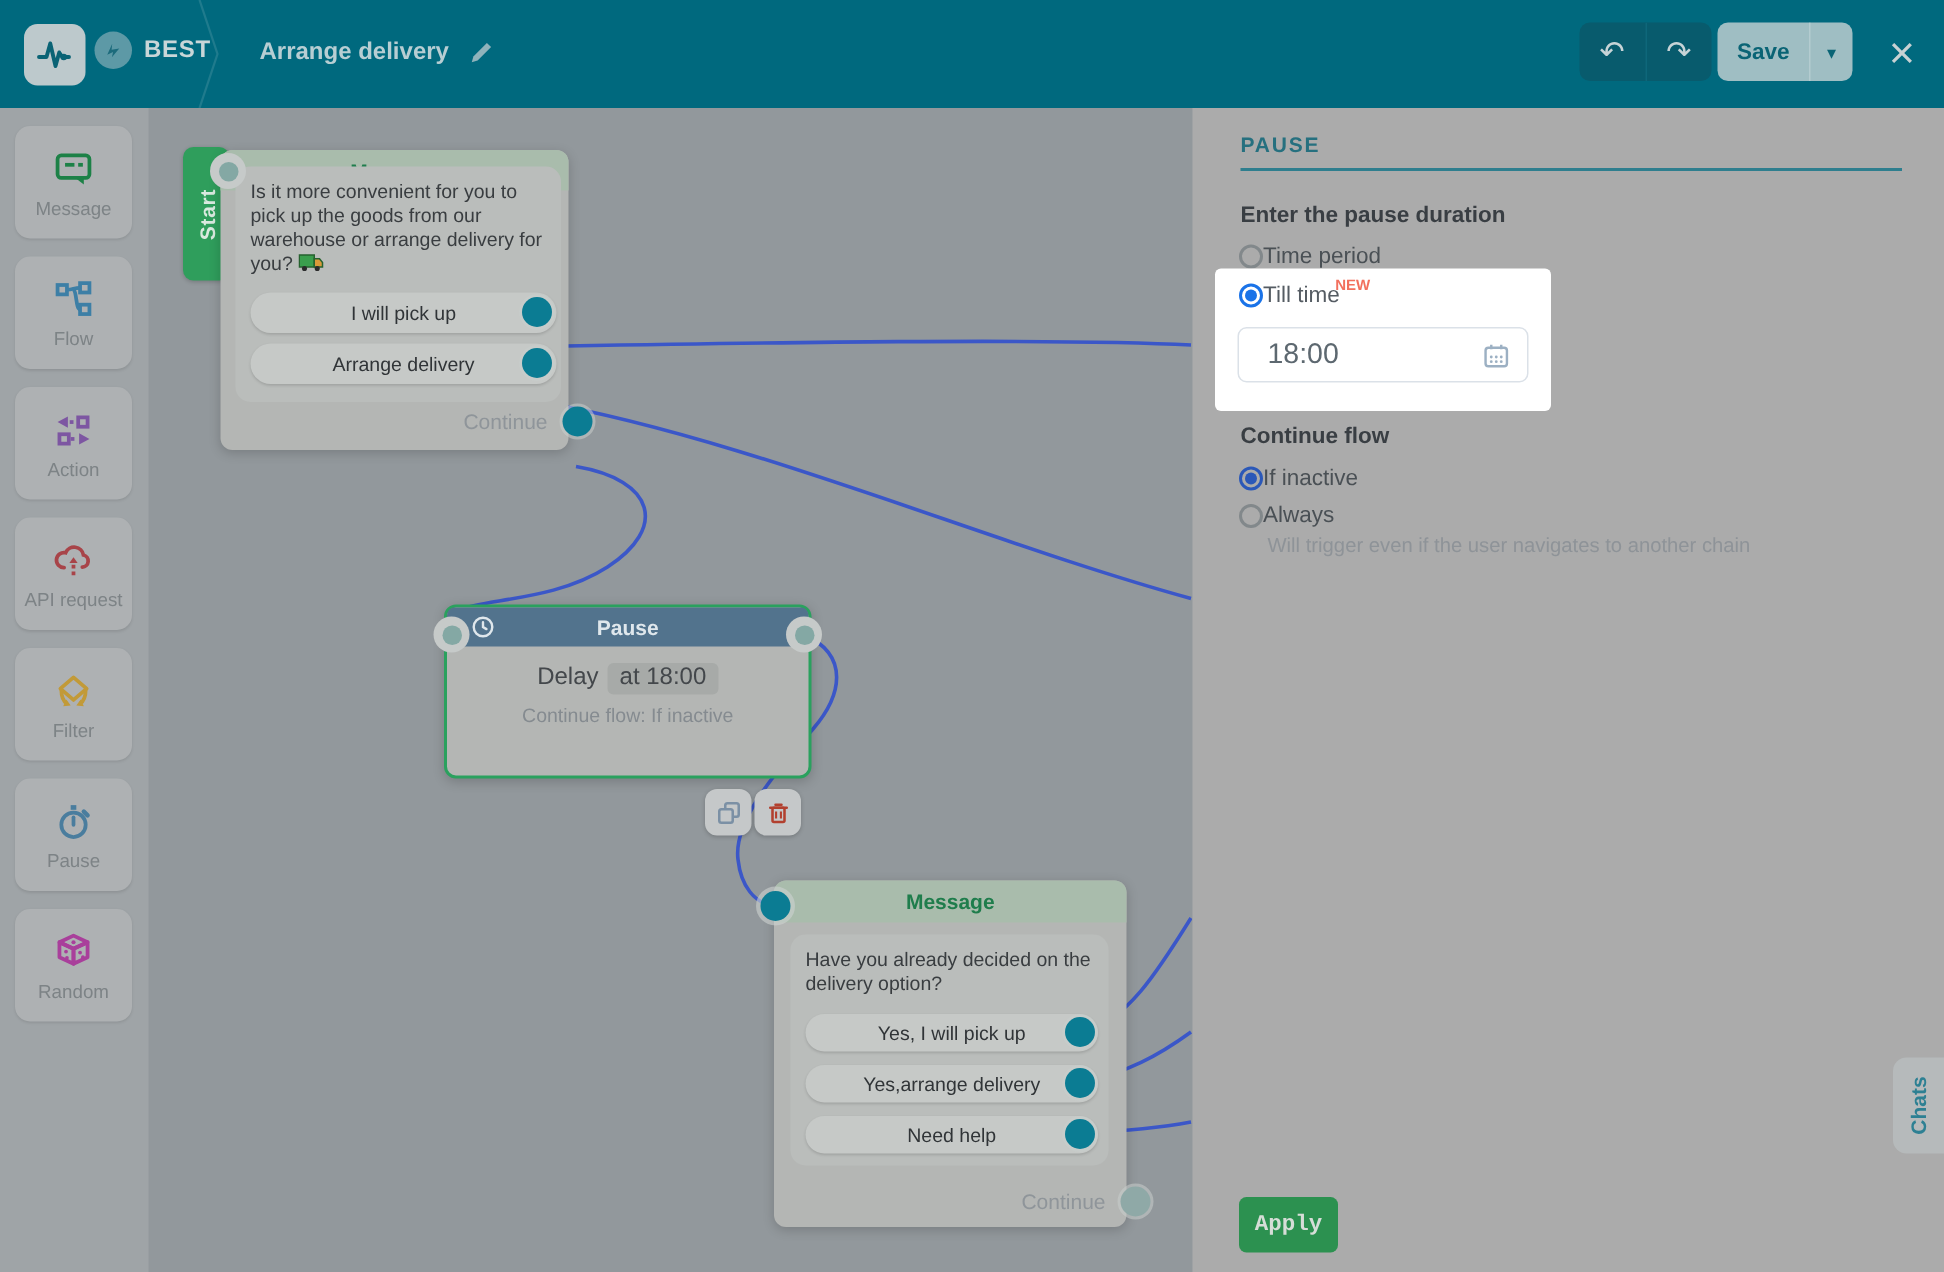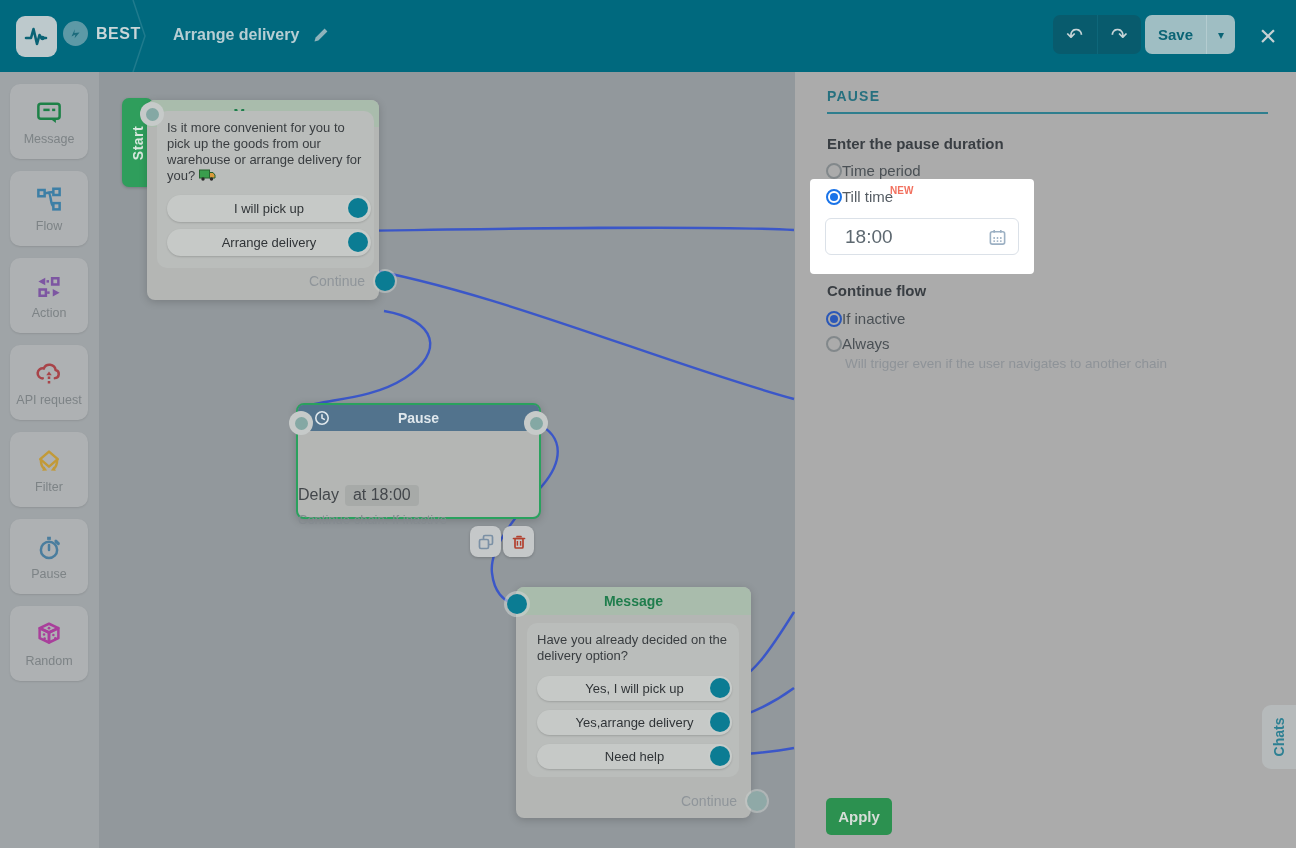--- a/index.html
+++ b/index.html
@@ -50,21 +50,21 @@
   .msg1 { left:48px; top:28px; width:232px; height:200px; }
   .msg1 .bubble { position:absolute; left:10px; top:11px; width:217px; height:157px; }
   .msg1 .pill { width:204px; margin:0 auto; }
   .msg1 .btns { margin-top:11px; display:flex; flex-direction:column; gap:7px; align-items:center; }
   .msg1 .continue-row { bottom:9px; }
 
   
   .pause-node { left:197px; top:331px; width:245px; height:116px; border:2px solid #2aa15e; background:#b4b6b4; }
   .pause-header { height:26px; background:#52738d; border-radius:5px 5px 0 0; display:flex; align-items:center; justify-content:center; color:#dfe7ec; font-weight:bold; font-size:14px; position:relative; }
   .pause-clock { position:absolute; left:16px; top:5px; }
-  .pause-body { padding-top:11px;margin-top:43px; }
+  .pause-body { text-align:center; padding-top:11px; }
   .delay-line { font-size:16px; color:#43474b; }
   .delay-chip { display:inline-block; background:#a7aaa8; border-radius:4px; padding:1px 8px 2px 8px; margin-left:6px; }
   .pause-sub { margin-top:6px; font-size:13px; color:#858b90; }
   .mini-btn { position:absolute; width:31px; height:31px; background:#c5c8c9; border:none; border-radius:8px; z-index:2; display:flex; align-items:center; justify-content:center; cursor:pointer; box-shadow:0 1px 3px rgba(0,0,0,.2); }
 
   
   .msg2 { left:417px; top:515px; width:235px; height:231px; }
   .msg2 .node-header { height:28px; }
   .msg2 .bubble { position:absolute; left:11px; top:36px; width:212px; height:154px; }
   .msg2 .pill { width:195px; height:25px; margin:0 auto; }
@@ -90,21 +90,21 @@
   .spotlight .radio.sel::after { background:#1a73e8; }
   .spotlight .radio-label { color:#555c63; }
   .new-badge { font-size:10px; font-weight:bold; color:#f2705e; position:relative; top:-6px; left:-3px; }
   .time-field { position:absolute; left:15px; top:39px; width:194px; height:37px; border:1px solid #dbe1e8; border-radius:6px; background:#fff; }
   .time-field input { position:absolute; left:0; top:0; width:100%; height:100%; border:none; outline:none; background:transparent; padding-left:19px; font-size:19px; color:#5d6870; font-family:"Liberation Sans",sans-serif; }
   .cal-icon { position:absolute; right:11px; top:9px; cursor:pointer; }
   .p-cont { position:absolute; left:32px; top:210px; font-size:15px; font-weight:bold; color:#393e43; }
   .r3 { left:31px; top:238px; }
   .r4 { left:31px; top:263px; }
   .p-note { position:absolute; left:50px; top:284px; width:370px; font-size:13.5px; color:#8e9398; }
-  .apply-btn { position:absolute; left:31px; top:726px; width:66px; height:37px; background:#2c9150; border:none; border-radius:5px; color:#d6ddd7; font-size:15px; font-weight:bold; cursor:pointer; font-family:Liberation Sans, sans-serif; }
+  .apply-btn { position:absolute; left:31px; top:726px; width:66px; height:37px; background:#2c9150; border:none; border-radius:5px; color:#d6ddd7; font-size:15px; font-weight:bold; cursor:pointer; font-family:Liberation Mono, monospace; }
 
   
   .chats-tab { position:absolute; right:0; top:705px; width:34px; height:64px; background:#b6babb; border-radius:9px 0 0 9px; z-index:25; cursor:pointer; }
   .chats-tab span { position:absolute; left:50%; top:50%; transform:translate(-50%,-50%) rotate(-90deg); color:#2d8093; font-size:14px; font-weight:bold; }
 </style>
 </head>
 <body>
 
 <div class="app">
 
@@ -275,21 +275,21 @@
         <svg class="pause-clock" width="16" height="16" viewBox="0 0 16 16">
           <circle cx="8" cy="8" r="6.2" fill="none" stroke="#dfe7ec" stroke-width="1.6"></circle>
           <path d="M8 4.8 V8 L10.3 9.4" fill="none" stroke="#dfe7ec" stroke-width="1.6" stroke-linecap="round"></path>
         </svg>
         <span>Pause</span>
       </div>
       <div class="pause-body">
         <div class="delay-line">
           <span>Delay</span><span class="delay-chip">at 18:00</span>
         </div>
-        <div class="pause-sub">Continue chain: If inactive</div>
+        <div class="pause-sub">Continue flow: If inactive</div>
       </div>
       <div class="ring" style="left:-9px;top:6px">
           <span class="inner"></span>
         </div>
       <div class="ring" style="left:226px;top:6px">
           <span class="inner"></span>
         </div>
     </div>
 
     <button class="mini-btn" style="left:371px;top:454px">

